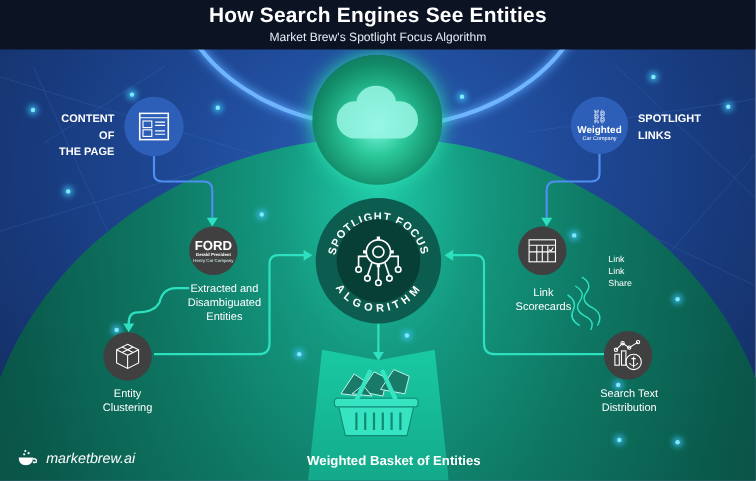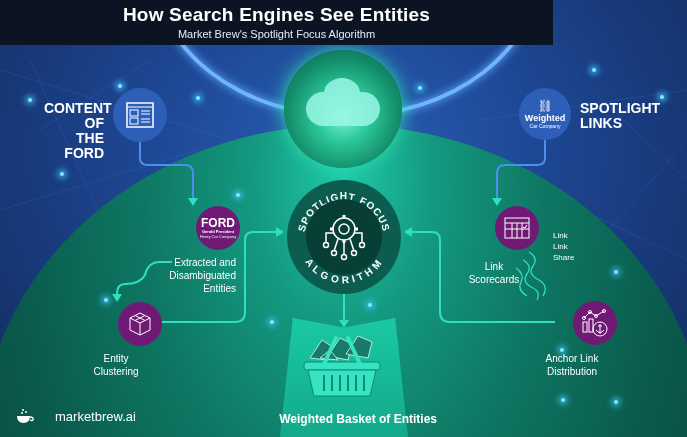--- a/index.html
+++ b/index.html
@@ -1,40 +1,40 @@
 <!DOCTYPE html>
 <html><head>
 <meta charset="utf-8">
 <style>
   html,body{margin:0;padding:0;}
   body{width:687px;height:437px;overflow:hidden;position:relative;font-family:"Liberation Sans","DejaVu Sans",sans-serif;
     background:radial-gradient(ellipse at 50% 35%, #2a5fb4 0%, #1f4a98 35%, #183a7c 65%, #122a5a 100%);}
   .bg-lines{position:absolute;left:0;top:0;width:687px;height:437px;}
-  .header{position:absolute;left:0;top:0;width:553px;height:45px;background:#0c1424;z-index:5;text-align:center;}
+  .header{position:absolute;left:0;top:0;width:687px;height:45px;background:#0c1424;z-index:5;text-align:center;}
   .title{color:#fff;font-weight:bold;font-size:19px;margin-top:4px;letter-spacing:0.2px;}
   .subtitle{color:#e6ecf5;font-size:11px;margin-top:2px;}
   .dome{position:absolute;left:-20px;top:125px;width:727px;height:650px;border-radius:50%;
     background:radial-gradient(ellipse at 50% 8%, #1fc9a8 0%, #14987f 18%, #0e7662 40%, #0a5a4c 65%, #083d36 100%);z-index:1;}
   .ring{position:absolute;left:153px;top:-180px;width:380px;height:290px;border-radius:50%;border:4px solid #6fb4ff;box-shadow:0 0 10px #5aa8ff, inset 0 0 10px #5aa8ff;z-index:2;}
   .globe{position:absolute;left:284px;top:50px;width:118px;height:118px;border-radius:50%;
     background:radial-gradient(circle at 50% 55%, #7ff5e0 0%, #2cc99a 30%, #128a68 65%, #0b5e4a 100%);box-shadow:0 0 18px #2de0b0;z-index:3;}
   .cloud{position:absolute;left:22px;top:42px;width:74px;height:34px;background:#9af7e6;border-radius:18px;opacity:0.85;}
   .cloud:before{content:"";position:absolute;left:18px;top:-14px;width:36px;height:30px;background:#9af7e6;border-radius:50%;}
   .svgwrap{position:absolute;left:0;top:0;width:687px;height:437px;z-index:4;pointer-events:none;}
   .node{position:absolute;border-radius:50%;z-index:6;display:flex;align-items:center;justify-content:center;flex-direction:column;}
   .blue-node{background:#2d5fb8;}
-  .teal-node{background:#701a75;margin-left:24px;}
+  .teal-node{background:#404040;}
   .label{position:absolute;color:#fff;z-index:6;font-size:10px;line-height:13px;}
-  .caps{font-weight:bold;font-size:14px;line-height:15px;}
+  .caps{font-weight:bold;font-size:10px;line-height:15px;}
   .center-outer{position:absolute;left:287px;top:180px;width:114px;height:114px;border-radius:50%;background:#0c5c4f;z-index:6;}
   .center-inner{position:absolute;left:19px;top:19px;width:76px;height:76px;border-radius:50%;background:#073f37;}
   .basket-area{position:absolute;left:280px;top:318px;width:128px;height:119px;z-index:5;
     background:linear-gradient(#19c9a2,#13a98b);clip-path:polygon(10% 0,50% 8%,90% 0,100% 100%,0 100%);}
   .footer-title{position:absolute;left:250px;top:412px;width:187px;text-align:right;color:#fff;font-weight:bold;font-size:12px;z-index:7;}
-  .logo{position:absolute;left:16px;top:408px;color:#fff;font-size:13px;z-index:7;display:flex;align-items:center;gap:21px;}
+  .logo{position:absolute;left:16px;top:408px;color:#fff;font-size:13px;z-index:7;display:flex;align-items:center;gap:8px;font-style:italic;}
   .dot{position:absolute;width:4px;height:4px;border-radius:50%;background:#7fe8ff;box-shadow:0 0 6px 2px #3fc8ff;z-index:4;}
 </style>
 </head>
 <body>
 
 <svg class="bg-lines" viewBox="0 0 687 437">
   <g stroke="#4a7ad0" stroke-opacity="0.35" stroke-width="0.6" fill="none">
     <line x1="0" y1="70" x2="230" y2="140"></line>
       <line x1="30" y1="60" x2="120" y2="260"></line>
     <line x1="0" y1="210" x2="200" y2="150"></line>
@@ -89,21 +89,21 @@
     <polygon points="492,198 502,198 497,206"></polygon>
     <polygon points="112,294 122,294 117,302"></polygon>
     <polygon points="276,227 284,232 276,237"></polygon>
     <polygon points="412,227 404,232 412,237"></polygon>
     <polygon points="339,320 349,320 344,328"></polygon>
   </g>
 </svg>
 
 <div class="label caps" style="left:44px;top:101px;text-align:right;width:60px">
   <div>CONTENT OF</div>
-  <div>THE FORD</div>
+  <div>THE PAGE</div>
 </div>
 <div class="node blue-node" style="left:113px;top:88px;width:54px;height:54px">
   <svg width="28" height="26" viewBox="0 0 28 26">
     <rect x="1" y="1" width="26" height="24" fill="none" stroke="#fff" stroke-width="1.5"></rect>
     <line x1="1" y1="5" x2="27" y2="5" stroke="#fff"></line>
     <rect x="4" y="8" width="8" height="6" fill="none" stroke="#fff"></rect>
     <rect x="4" y="16" width="8" height="6" fill="none" stroke="#fff"></rect>
     <g stroke="#fff">
         <line x1="15" y1="9" x2="24" y2="9"></line>
         <line x1="15" y1="12" x2="24" y2="12"></line>
@@ -121,21 +121,21 @@
 <div class="label caps" style="left:580px;top:101px">
   <div>SPOTLIGHT</div>
   <div>LINKS</div>
 </div>
 
 <div class="node teal-node" style="left:172px;top:206px;width:44px;height:44px">
   <span style="color:#fff;font-weight:bold;font-size:12px;line-height:12px">FORD</span>
   <span style="color:#fff;font-size:4px;font-weight:bold">Gerald President</span>
   <span style="color:#dff;font-size:4px">Henry  Car Company</span>
 </div>
-<div class="label" style="left:152px;top:256px;width:84px;text-align:right">
+<div class="label" style="left:162px;top:256px;width:84px;text-align:center">
   <div>Extracted and</div>
   <div>Disambiguated</div>
   <div>Entities</div>
 </div>
 
 <div class="node teal-node" style="left:94px;top:302px;width:44px;height:44px">
   <svg width="26" height="26" viewBox="0 0 26 26">
     <g fill="none" stroke="#fff" stroke-width="1">
       <polygon points="13,2 23,7 23,19 13,24 3,19 3,7"></polygon>
         <line x1="13" y1="12" x2="13" y2="24"></line>
@@ -227,21 +227,21 @@
       <rect x="3" y="14" width="4" height="10"></rect>
         <rect x="9" y="11" width="4" height="13"></rect>
       <circle cx="20" cy="21" r="7"></circle>
         <line x1="20" y1="16" x2="20" y2="26"></line>
         <path d="M16 22 Q20 27 24 22"></path>
         <line x1="18" y1="18" x2="22" y2="18"></line>
     </g>
   </svg>
 </div>
 <div class="label" style="left:534px;top:352px;width:76px;text-align:center">
-  <div>Anchor Link</div>
+  <div>Search Text</div>
   <div>Distribution</div>
 </div>
 
 <div class="basket-area">
   <svg width="128" height="90" viewBox="0 0 128 90">
     <g fill="#1a7a6a" stroke="#d8fff6" stroke-width="0.8">
         <polygon points="30,40 42,22 54,30 48,42"></polygon>
         <polygon points="48,38 60,20 72,26 68,42"></polygon>
         <polygon points="66,36 78,18 92,24 88,40"></polygon>
         <polygon points="40,40 50,32 58,42"></polygon>

